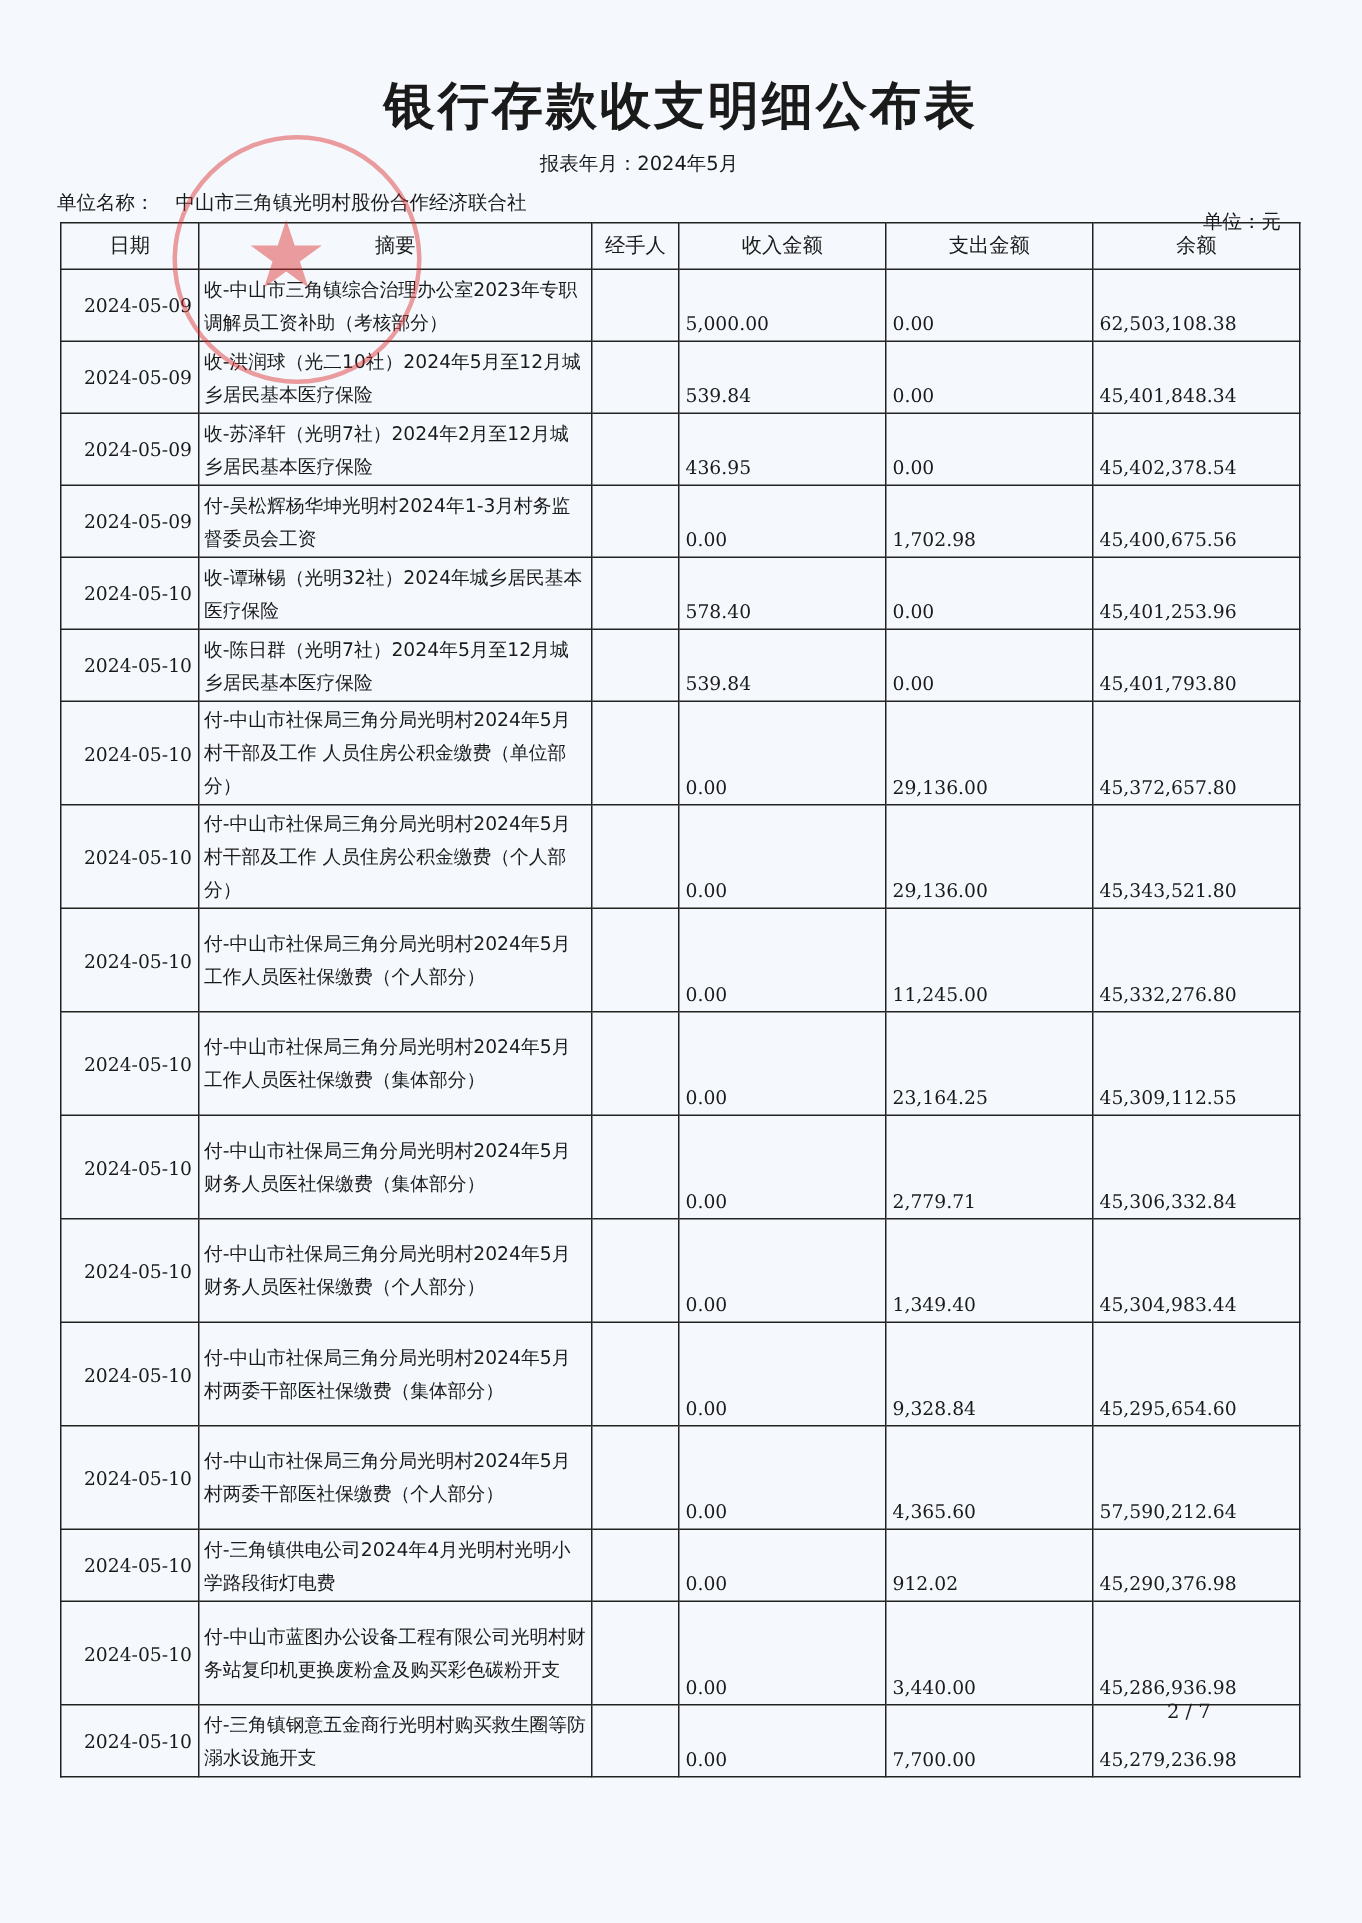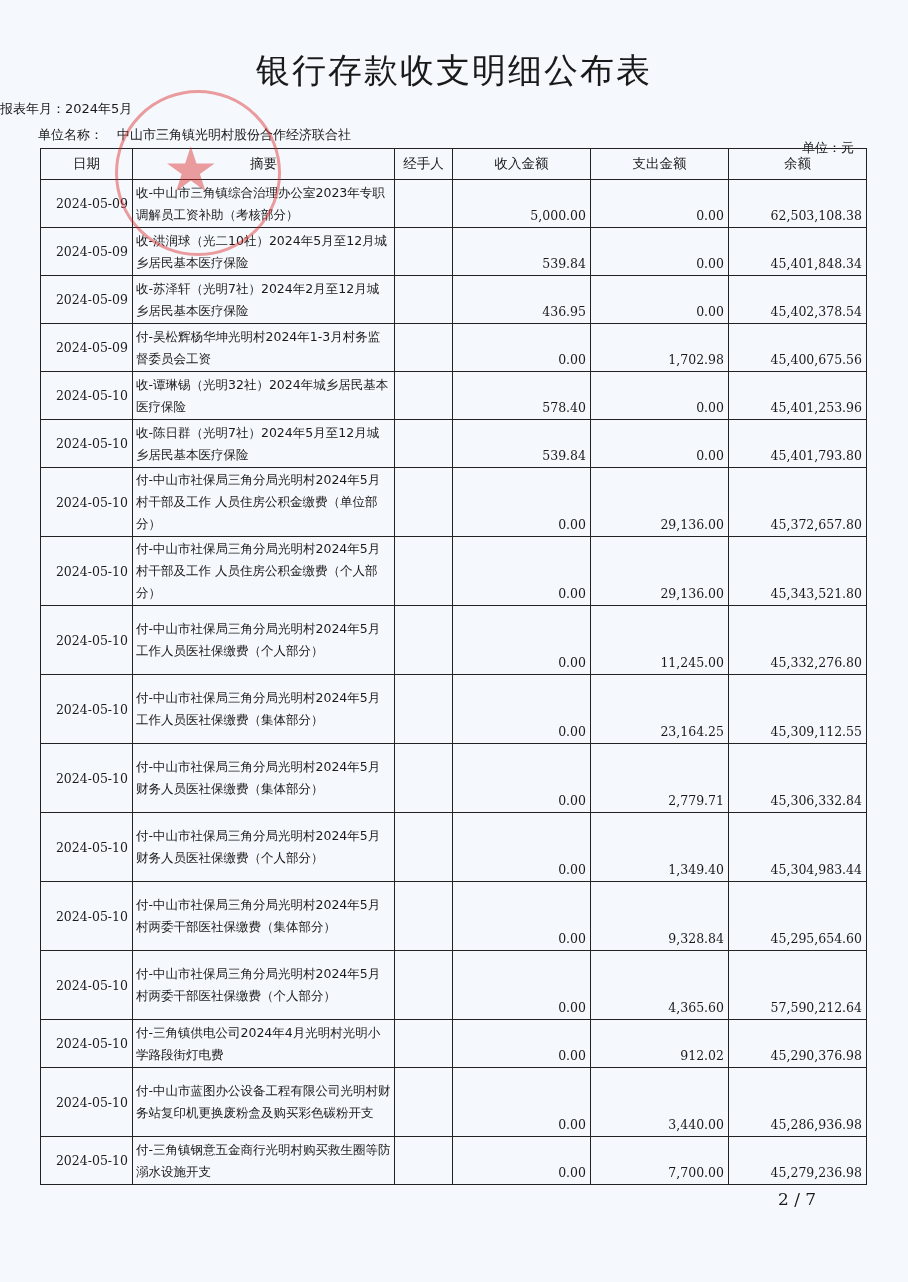--- a/index.html
+++ b/index.html
@@ -8,24 +8,25 @@
     background: #f5f9fd;
     position: relative;
     overflow: hidden;
     font-family: "DejaVu Serif", "Liberation Serif", serif;
     color: #1a1a1a;
   }
   .title {
     position: absolute; left: 0; top: 48px; width: 908px;
     text-align: center;
     font-family: "DejaVu Sans", "Liberation Sans", sans-serif;
-    font-size: 34px; font-weight: normal; letter-spacing: 2px;
+    font-size: 34px; font-weight: bold; letter-spacing: 2px;
   }
   .subtitle {
     position: absolute; left: 0; top: 100px; width: 852px;
+    text-align: center;
     font-family: "DejaVu Sans", "Liberation Sans", sans-serif;
     font-size: 13px;
   }
   .unit-row {
     position: absolute; left: 38px; top: 123px; width: 816px;
     font-family: "DejaVu Sans", "Liberation Sans", sans-serif;
     font-size: 13px;
   }
   .unit-row .org { position: absolute; left: 0; top: 3px; }
   .unit-row .org span.val { margin-left: 14px; }
@@ -48,29 +49,29 @@
     text-align: center;
     margin-top: 40px;
   }
   td.date { text-align: right; font-family: "DejaVu Serif", serif; font-size: 12.5px; }
   td.desc {
     font-family: "DejaVu Sans", "Liberation Sans", sans-serif;
     font-size: 12.5px; line-height: 22px;
     padding: 1px 3px;
   }
   td.num {
-    text-align: right; vertical-align: bottom;
+    vertical-align: bottom;
     padding-bottom: 4px; font-size: 12.5px;
     font-family: "DejaVu Serif", serif;
   }
   tr.h2 td { height: 43px; }
   tr.h3 td { height: 64px; }
   .pageno {
-    position: absolute; left: 778px; top: 1189px;
-    font-size: 17px;
+    position: absolute; left: 778px; top: 1134px;
+    font-size: 13px;
   }
   .seal {
     position: absolute; left: 115px; top: 90px;
     width: 160px; height: 160px;
     border: 3px solid rgba(220,40,40,0.45);
     border-radius: 50%;
     pointer-events: none;
   }
   .seal .star {
     position: absolute; left: 45px; top: 40px;

